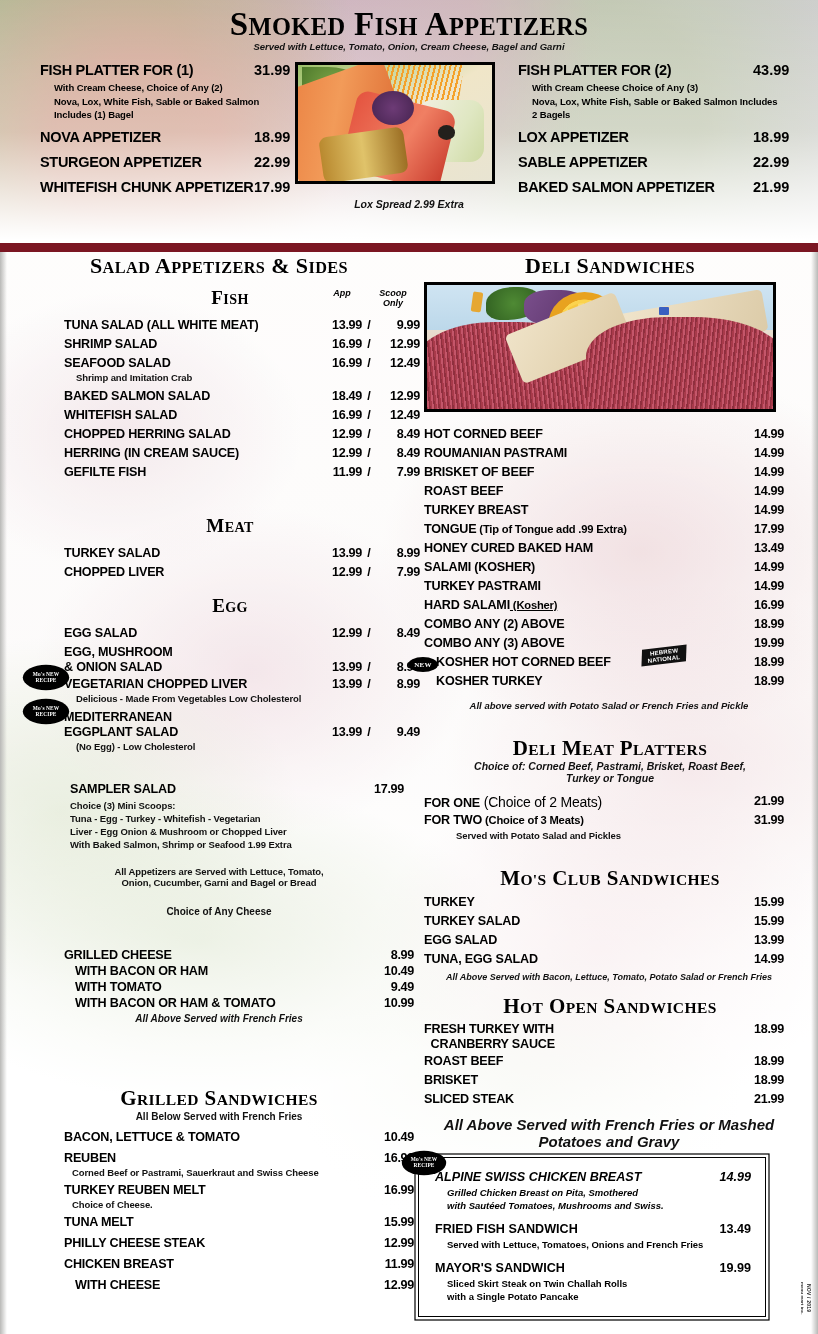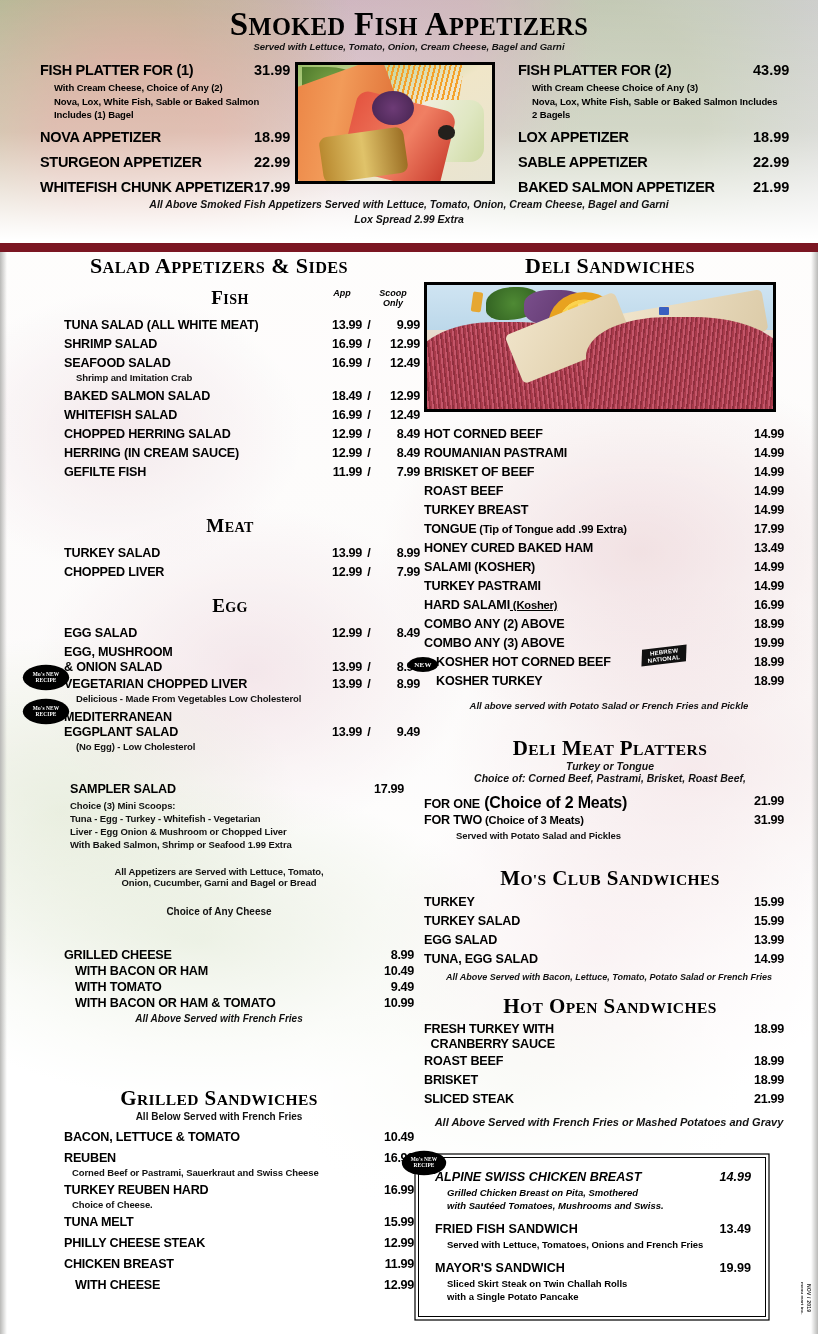--- a/index.html
+++ b/index.html
@@ -258,21 +258,20 @@
         <div class="hdr-name">SABLE APPETIZER</div>
         <div class="hdr-price" style="left: 235px;">22.99</div>
       </div>
       <div class="hdr-row" style="position: absolute; left: 0px; top: 116.5px; width: 280px;">
         <div class="hdr-name">BAKED SALMON APPETIZER</div>
         <div class="hdr-price" style="left: 235px;">21.99</div>
       </div>
     </div>
 
   <div id="hdr-footnote" class="note">
-      <div>All Above Smoked Fish Appetizers Served with Lettuce, Tomato, Onion, Cream Cheese, Bagel and Garni</div>
       <div>Lox Spread    2.99 Extra</div>
     </div>
 </div>
 
 <div id="divider"></div>
 
 <div id="body-bg"></div>
 <div id="body-veil"></div>
 <div id="edge-l"></div>
 <div id="edge-r"></div>
@@ -474,21 +473,21 @@
       <div style="position: absolute; left: 0px; top: 0px; width: 356px;">
         <div class="rowname" style="position:absolute;left:0px;top:0;font-size:12.6px;">BACON, LETTUCE &amp; TOMATO</div>
         <div class="price" style="position:absolute;left:290px;top:0;width:60px;font-size:12.6px;">10.49</div>
       </div>
       <div style="position: absolute; left: 0px; top: 21px; width: 356px;">
         <div class="rowname" style="position:absolute;left:0px;top:0;font-size:12.6px;">REUBEN</div>
         <div class="price" style="position:absolute;left:290px;top:0;width:60px;font-size:12.6px;">16.99</div>
         <div class="desc" style="position:absolute;left:8px;top:16px;">Corned Beef or Pastrami, Sauerkraut and Swiss Cheese</div>
       </div>
       <div style="position: absolute; left: 0px; top: 53px; width: 356px;">
-        <div class="rowname" style="position:absolute;left:0px;top:0;font-size:12.6px;">TURKEY REUBEN HARD</div>
+        <div class="rowname" style="position:absolute;left:0px;top:0;font-size:12.6px;">TURKEY REUBEN MELT</div>
         <div class="price" style="position:absolute;left:290px;top:0;width:60px;font-size:12.6px;">16.99</div>
         <div class="desc" style="position:absolute;left:8px;top:16px;">Choice of Cheese.</div>
       </div>
       <div style="position: absolute; left: 0px; top: 85px; width: 356px;">
         <div class="rowname" style="position:absolute;left:0px;top:0;font-size:12.6px;">TUNA MELT</div>
         <div class="price" style="position:absolute;left:290px;top:0;width:60px;font-size:12.6px;">15.99</div>
       </div>
       <div style="position: absolute; left: 0px; top: 106px; width: 356px;">
         <div class="rowname" style="position:absolute;left:0px;top:0;font-size:12.6px;">PHILLY CHEESE STEAK</div>
         <div class="price" style="position:absolute;left:290px;top:0;width:60px;font-size:12.6px;">12.99</div>
@@ -583,27 +582,27 @@
         <div class="price" style="position:absolute;left:300px;top:0;width:60px;font-size:12.6px;">18.99</div>
       </div>
     </div>
   <div class="blk" style="left:424px;top:700px;width:370px;">
     <div class="note" style="font-size:9.5px;">All above served with Potato Salad or French Fries and Pickle</div>
   </div>
 
   <div class="blk" style="left:420px;top:738px;width:380px;">
     <div class="sc-title" style="font-size:21px;" id="st-plat"><span><span class="cap">D</span><span class="sm">ELI</span></span> <span><span class="cap">M</span><span class="sm">EAT</span></span> <span><span class="cap">P</span><span class="sm">LATTERS</span></span></div>
     <div id="plat-sub" style="padding-top:1px;">
+        <div class="note" style="font-size:10.5px;">Choice of: Corned Beef, Pastrami, Brisket, Roast Beef,</div>
         <div class="note" style="font-size:10.5px;">Turkey or Tongue</div>
-        <div class="note" style="font-size:10.5px;">Choice of: Corned Beef, Pastrami, Brisket, Roast Beef,</div>
       </div>
   </div>
   <div class="blk" id="plat-list" style="left:424px;top:794px;width:370px;">
       <div style="position: absolute; left: 0px; top: 0px; width: 370px;">
-        <div class="rowname" style="position:absolute;left:0px;top:0;font-size:12.6px;">FOR ONE<span style="font-weight:700;font-size:16px;"> (Choice of 2 Meats)</span></div>
+        <div class="rowname" style="position:absolute;left:0px;top:0;font-size:12.6px;">FOR ONE<span style="font-weight:400;font-size:14px;"> (Choice of 2 Meats)</span></div>
         <div class="price" style="position:absolute;left:300px;top:0;width:60px;font-size:12.6px;">21.99</div>
       </div>
       <div style="position: absolute; left: 0px; top: 19px; width: 370px;">
         <div class="rowname" style="position:absolute;left:0px;top:0;font-size:12.6px;">FOR TWO<span style="font-weight:700;font-size:11.2px;"> (Choice of 3 Meats)</span></div>
         <div class="price" style="position:absolute;left:300px;top:0;width:60px;font-size:12.6px;">31.99</div>
       </div>
     </div>
   <div class="blk" style="left:424px;top:830px;width:300px;">
     <div class="desc" style="text-align:left;padding-left:32px;">Served with Potato Salad and Pickles</div>
   </div>
@@ -648,21 +647,21 @@
       <div style="position: absolute; left: 0px; top: 51px; width: 370px;">
         <div class="rowname" style="position:absolute;left:0px;top:0;font-size:12.6px;">BRISKET</div>
         <div class="price" style="position:absolute;left:300px;top:0;width:60px;font-size:12.6px;">18.99</div>
       </div>
       <div style="position: absolute; left: 0px; top: 70px; width: 370px;">
         <div class="rowname" style="position:absolute;left:0px;top:0;font-size:12.6px;">SLICED STEAK</div>
         <div class="price" style="position:absolute;left:300px;top:0;width:60px;font-size:12.6px;">21.99</div>
       </div>
     </div>
   <div class="blk" style="left:424px;top:1116px;width:370px;">
-    <div class="note" style="font-size:11px;">All Above Served with French Fries or Mashed Potatoes and Gravy</div>
+    <div class="note" style="font-size:15px;">All Above Served with French Fries or Mashed Potatoes and Gravy</div>
   </div>
 
   <div id="spec-box">
       <div class="spec-row" style="top: 12px; width: 316px; font-style: italic;">
         <div class="spec-name">ALPINE SWISS CHICKEN BREAST</div>
         <div class="spec-price" style="top:0;">14.99</div>
         <div class="spec-desc" style="padding-left:12px;padding-top:2px;">Grilled Chicken Breast on Pita, Smothered<br>with Sautéed Tomatoes, Mushrooms and Swiss.</div>
       </div>
       <div class="badge-oval" style="left: -16px; top: -6px; width: 42px; height: 22px;">
         <div class="l1">Mo's NEW</div>

